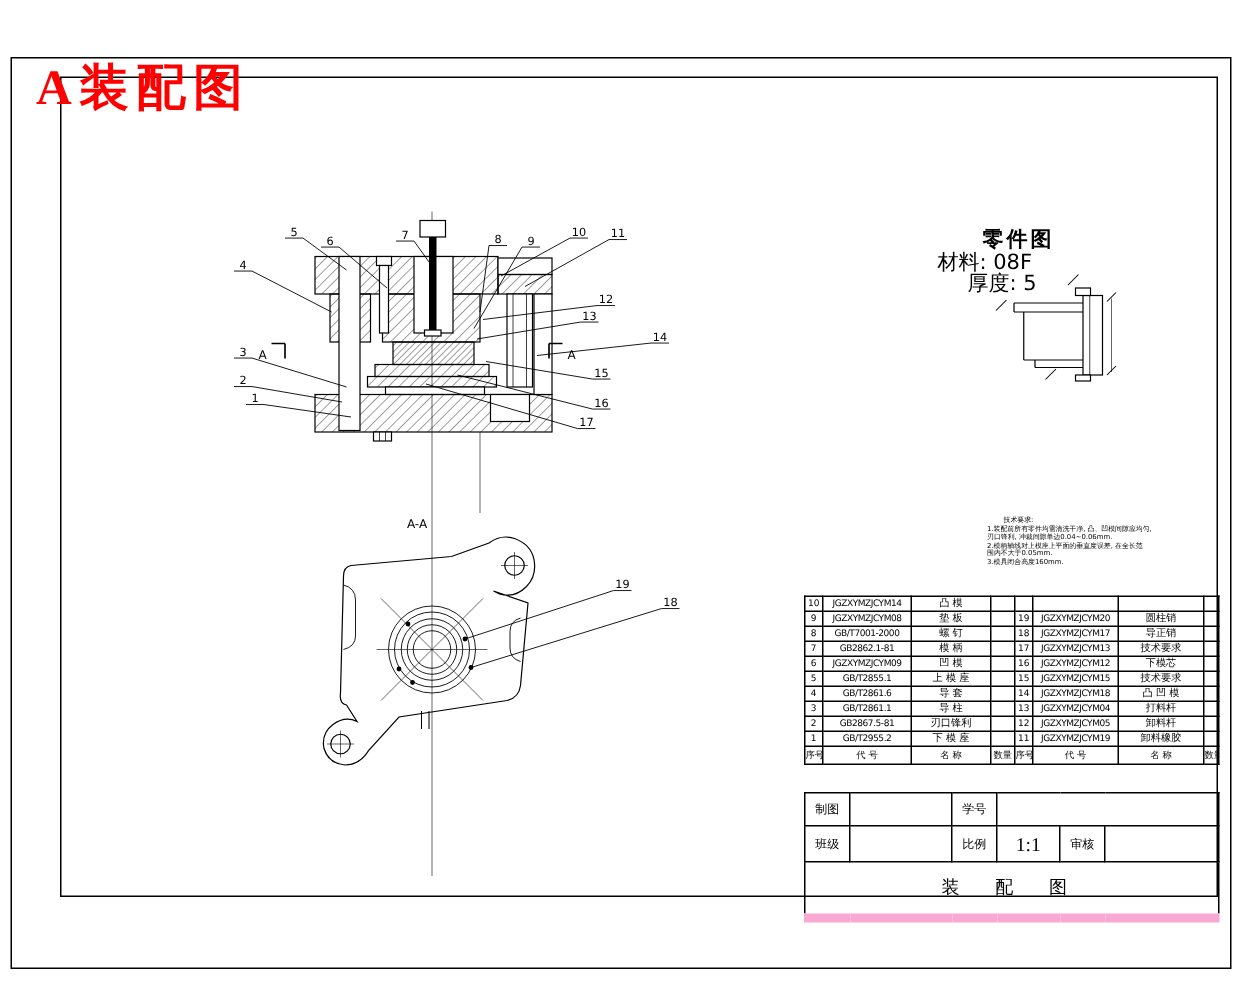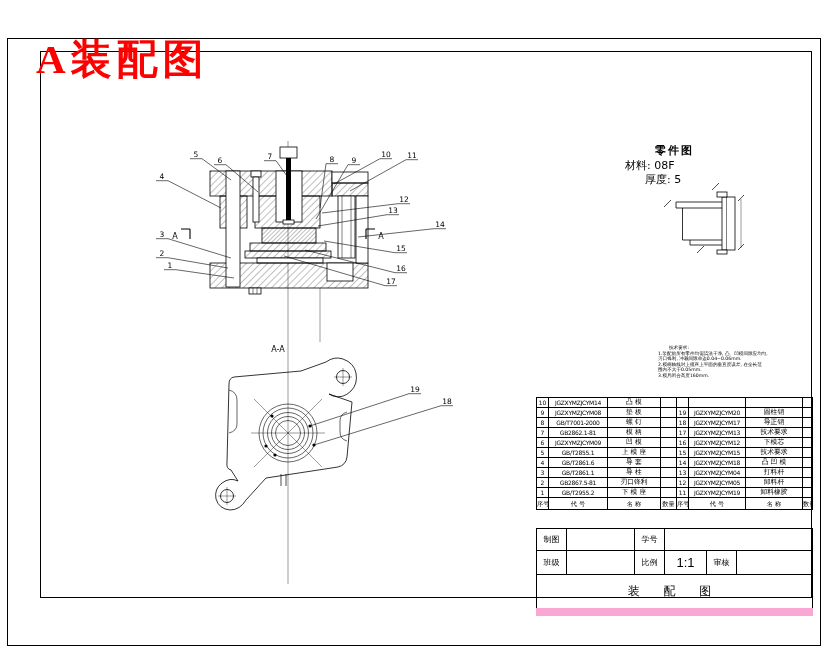--- a/index.html
+++ b/index.html
@@ -1,36 +1,36 @@
 <!DOCTYPE html>
 <html><head>
 <meta charset="utf-8">
 <style>
   html,body{margin:0;padding:0;}
   body{width:830px;height:654px;background:#ffffff;position:relative;
        font-family:"DejaVu Sans",sans-serif;color:#000;overflow:hidden;}
   .abs{position:absolute;}
   .frame{border:1px solid #000;box-sizing:border-box;}
-  .red-title{left:36px;top:42px;font-family:"Liberation Serif","DejaVu Serif",serif;
-       font-weight:bold;font-size:41px;color:#f00;letter-spacing:5px;line-height:34px;text-align:right;}
-  .pd-line{font-size:11px;line-height:9px;white-space:nowrap;}
+  .red-title{left:24px;top:42px;font-family:"Liberation Serif","DejaVu Serif",serif;
+       font-weight:bold;font-size:33px;color:#f00;letter-spacing:5px;line-height:34px;text-align:right;}
+  .pd-line{font-size:14px;line-height:9px;white-space:nowrap;margin-top:10px;}
   .pd-title{font-weight:bold;letter-spacing:2px;}
   .notes{left:658px;top:345px;width:134px;font-size:4.6px;line-height:5.6px;}
   .notes .h{margin-left:11px;}
   table{border-collapse:collapse;table-layout:fixed;}
   td{border:1px solid #000;padding:0;overflow:hidden;white-space:nowrap;
      text-align:center;vertical-align:middle;}
   .bom{left:536px;top:397px;width:276px;}
   .bom td{height:9px;line-height:9px;font-size:6.8px;}
   .bom td.code{font-size:6px;letter-spacing:-0.3px;}
   .bom td.no{font-size:6px;}
   .bom tr.hdr td{height:11px;line-height:11px;font-size:6.2px;}
-  .tb{left:536px;top:528px;width:276px;border-bottom:8px solid #f9a8d4;border-radius:18px;}
+  .tb{left:536px;top:528px;width:276px;border-bottom:6px solid #f9a8d4;border-radius:18px;}
   .tb td{font-size:8px;}
-  .tb td.scale-val{font-size:13px;font-family:Liberation Sans, sans-serif;margin-left:12px;}
+  .tb td.scale-val{font-size:13px;font-family:Liberation Serif, serif;margin-left:12px;}
   .tb td.big{font-size:12px;letter-spacing:10px;}
   svg text{font-family:"DejaVu Sans",sans-serif;}
 </style>
 </head>
 <body>
 
 <div class="abs frame" style="left:7px;top:38px;width:814px;height:608px"></div>
 <div class="abs frame" style="left:40px;top:51px;width:772px;height:547px"></div>
 
 <div class="abs red-title">A装配图</div>

